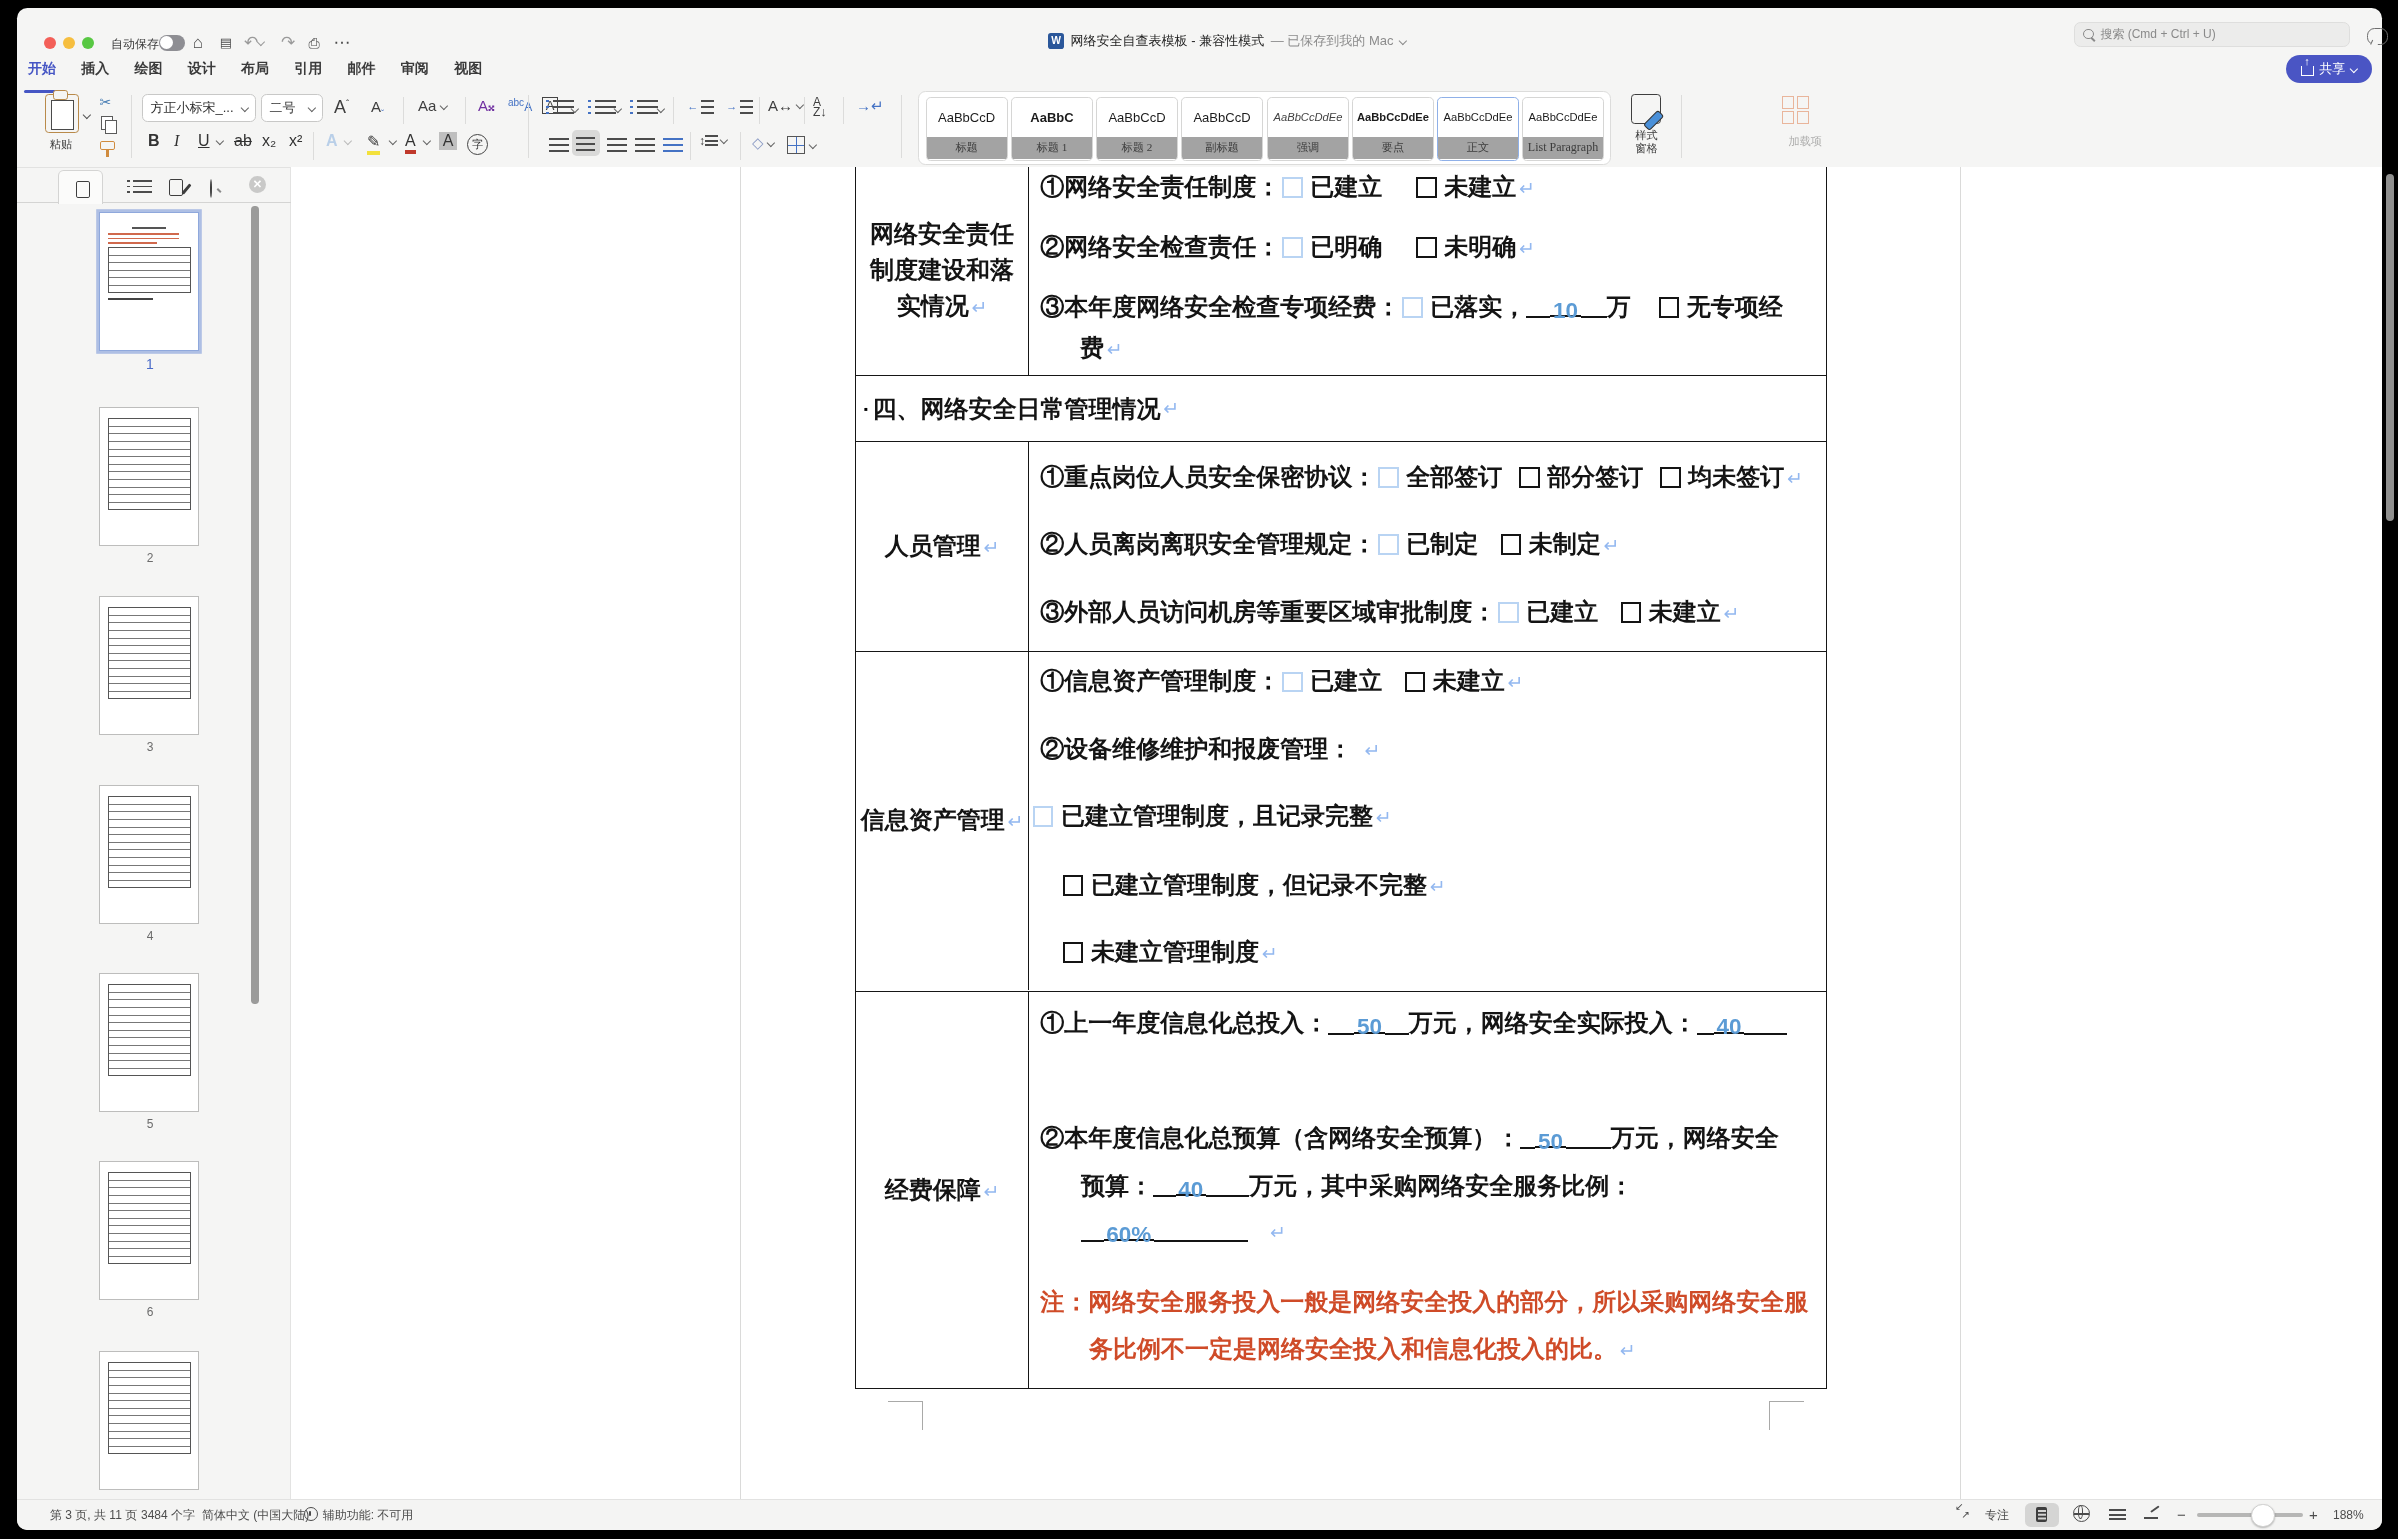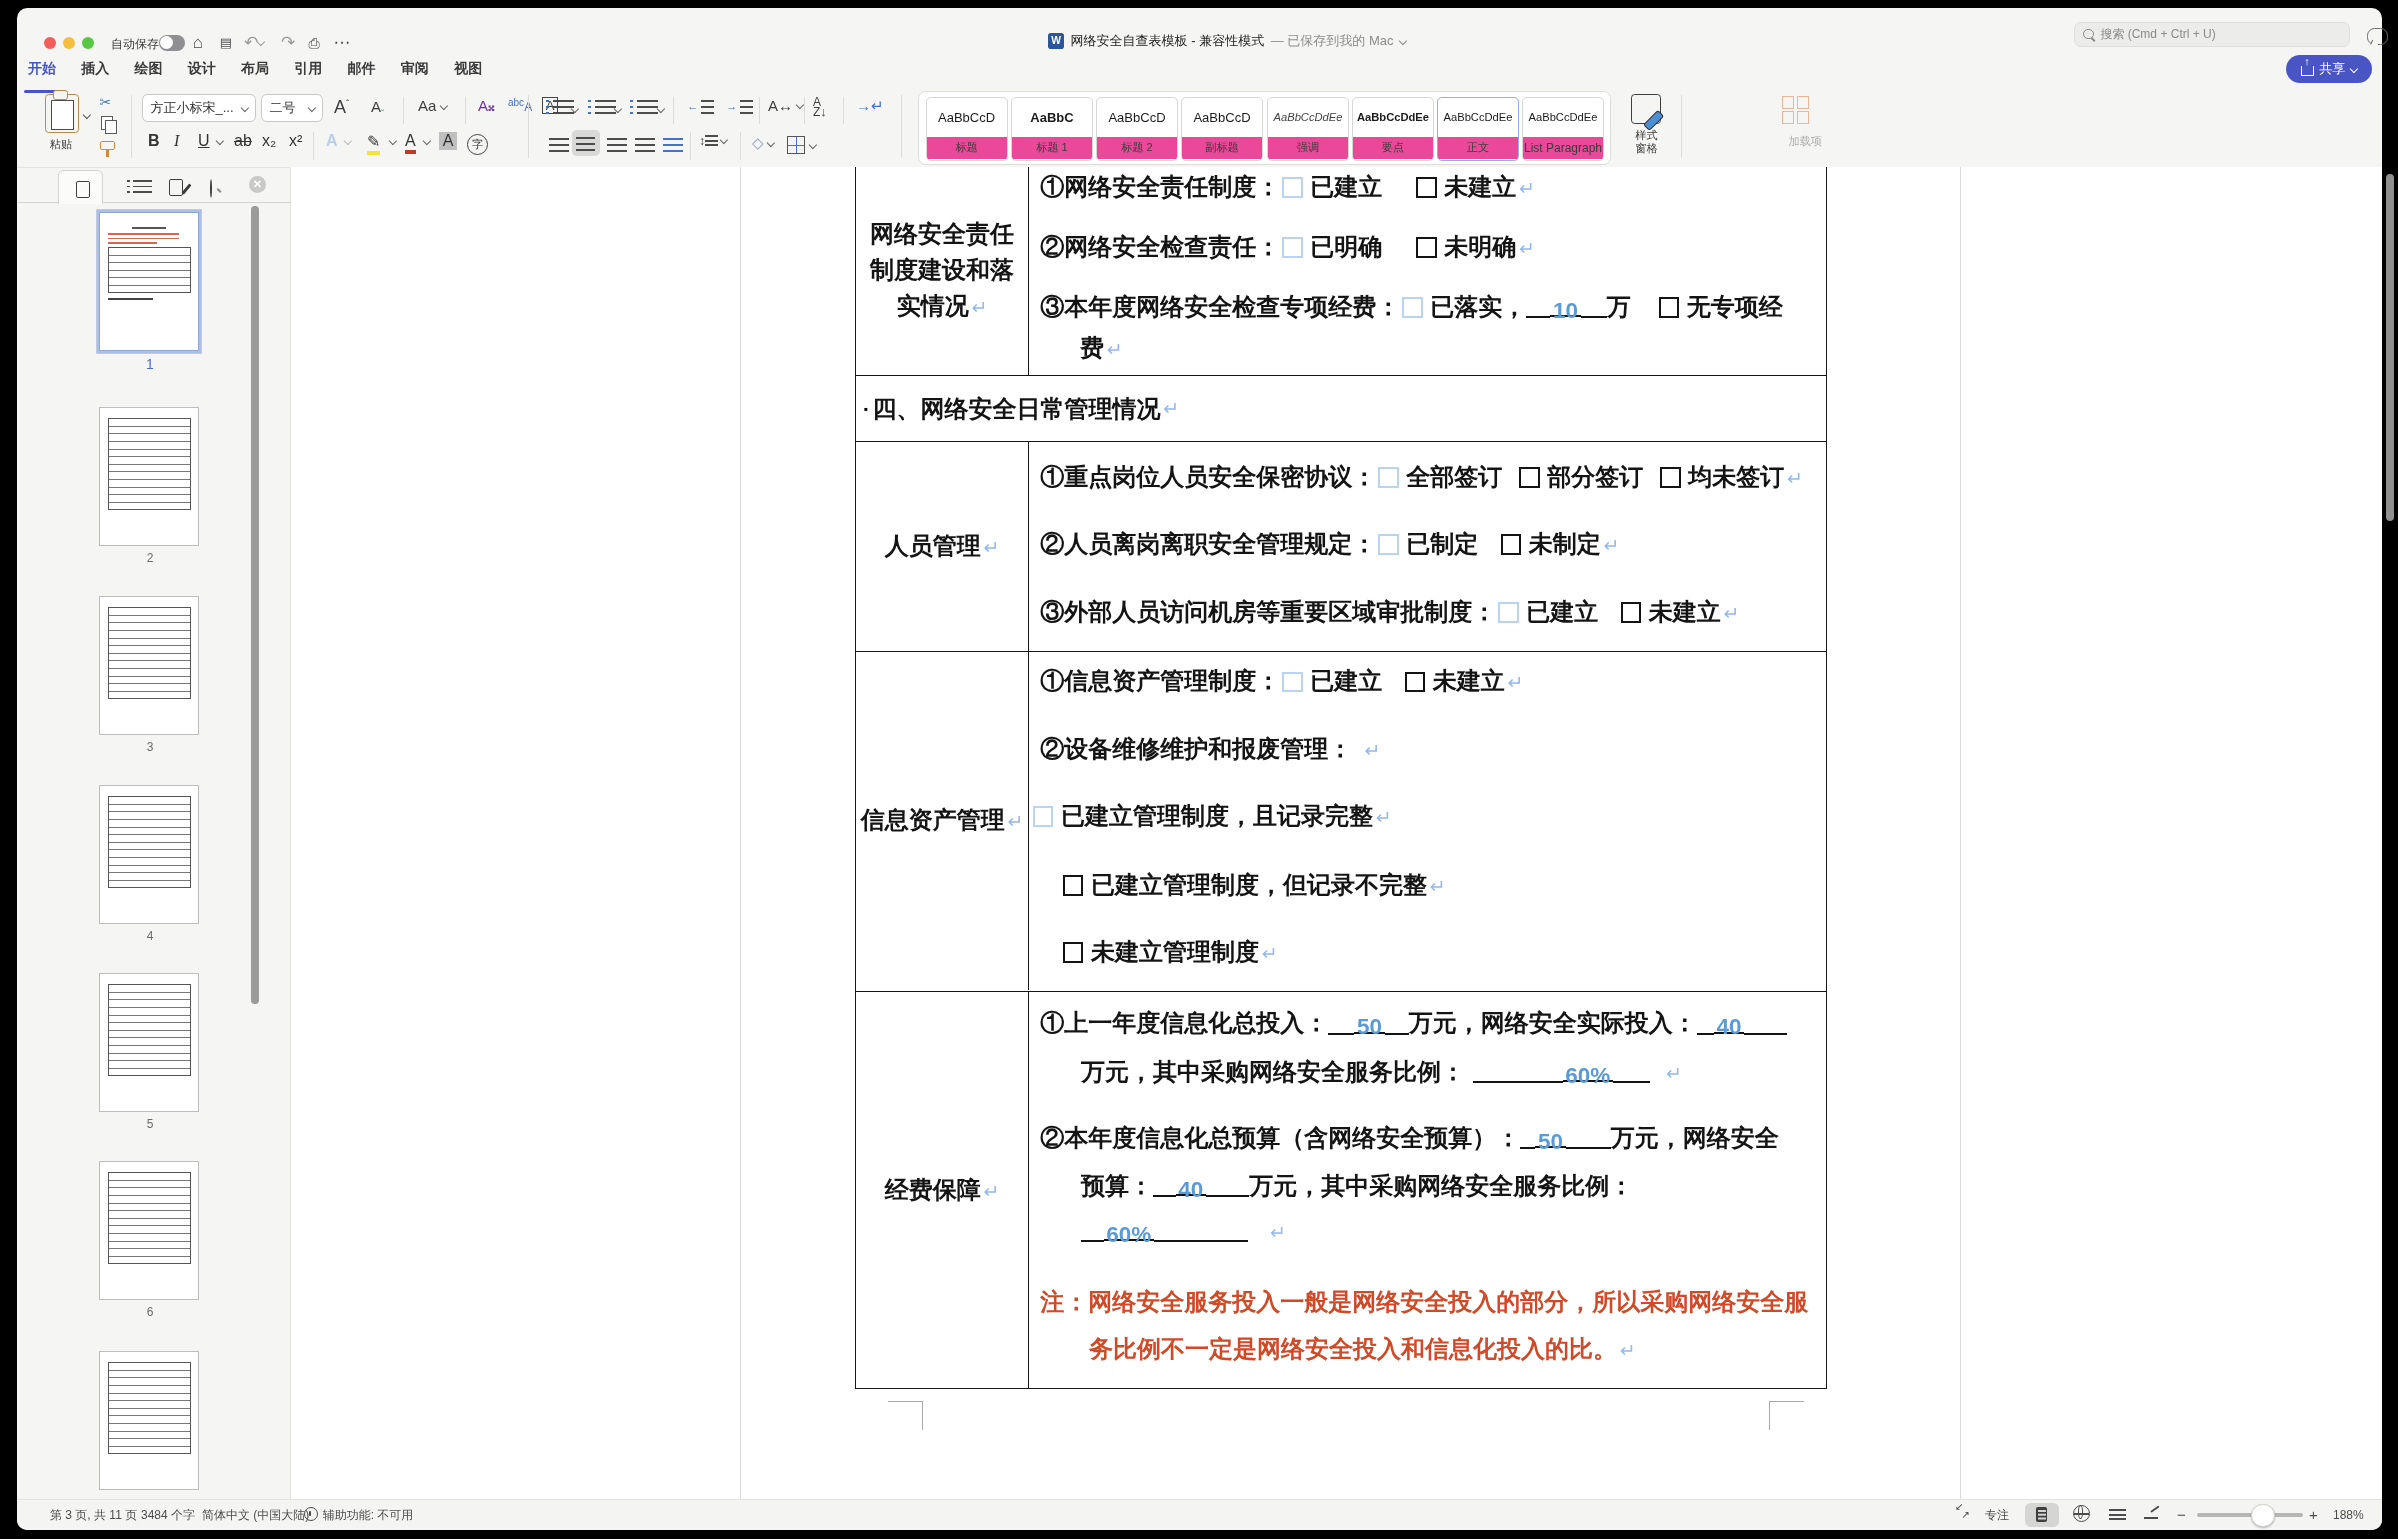--- a/index.html
+++ b/index.html
@@ -64,21 +64,21 @@
   .ind-ic{position:absolute;width:13px;height:14px;background:repeating-linear-gradient(to bottom,#4c4c4c 0 1.9px,transparent 1.9px 5.9px);}
   .ind-ic::before{content:"←";position:absolute;left:-14px;top:0px;font-size:11.2px;color:#4472c4;}
   .ind-ic.r::before{content:"→";}
   .ic-grid{position:absolute;width:16px;height:16px;border:1.4px solid #555;}
   .ic-grid::before{content:"";position:absolute;left:50%;top:0;bottom:0;width:1.4px;background:#4472c4;}
   .ic-grid::after{content:"";position:absolute;top:50%;left:0;right:0;height:1.4px;background:#4472c4;}
   
   #gallery{left:901px;top:1.9px;width:691px;height:72px;background:#fff;border:0.9px solid #dcdcdb;border-radius:7.5px;}
   .scard{position:absolute;top:4.7px;width:80px;height:62px;border:0.9px solid #d6d6d5;border-radius:4.7px;background:#fff;overflow:hidden;}
   .scard .prev{height:39px;display:flex;align-items:center;justify-content:center;font-size:13px;color:#1c1c1c;white-space:nowrap;}
-  .scard .lb{height:22.5px;background:#ec4899;font-size:11.2px;color:#3c3c3c;display:flex;align-items:center;justify-content:center;white-space:nowrap;}
+  .scard .lb{height:22.5px;background:#a3a3a3;font-size:11.2px;color:#3c3c3c;display:flex;align-items:center;justify-content:center;white-space:nowrap;font-family:Liberation Serif, serif;}
   .scard.sel{border:1.9px solid #8fb0e8;}
   .prev.b{font-weight:700;}.prev.i{font-style:italic;color:#444;}
   #stylepane{left:1604px;top:2.8px;width:51px;height:71px;text-align:center;}
   .ic-pane{left:10.3px;top:1.9px;width:28px;height:28px;border:1.7px solid #3e3e3e;border-radius:3.7px;}
   .ic-pane::after{content:"";position:absolute;right:-3.7px;bottom:-1.9px;width:19px;height:6.6px;background:#4a90d9;border:1.4px solid #333;border-radius:2.8px;transform:rotate(-45deg);}
   #stylepane .lb{position:absolute;top:37px;width:100%;font-size:11.2px;color:#3c3c3c;line-height:13px;}
   #addins{left:1753px;top:5.6px;width:52px;height:66px;text-align:right;opacity:.85;}
   .ic-addin{left:12px;top:1.9px;width:27px;height:27px;}
   .ic-addin i{position:absolute;width:10.3px;height:10.3px;border:1.9px solid #e8ab8c;}
   #addins .lb{position:absolute;top:39px;width:100%;font-size:11.2px;color:#a2a2a1;}
@@ -503,21 +503,20 @@
         <div class="dline" style="top: 213px; left: 32px;"><span class="cb "></span><span>已建立管理制度，但记录不完整</span><span class="ret">↵</span></div>
         <div class="dline" style="top: 280px; left: 32px;"><span class="cb "></span><span>未建立管理制度</span><span class="ret">↵</span></div>
       </div>
     </div>
     <div class="drow" style="top: 824px; height: 398px;">
       <div class="dlabel">
         <span>经费保障<span class="ret">↵</span></span>
       </div>
       <div class="dcontent">
         <div class="dline" style="top: 11.2px; left: 11.2px;"><span>①上一年度信息化总投入：</span><span class="fl"><i style="width: 26px;"></i><b>50</b><i style="width: 24px;"></i></span><span>万元，网络安全实际投入：</span><span class="fl"><i style="width: 17px;"></i><b>40</b><i style="width: 43px;"></i></span></div>
-        <div class="dline" style="top: 60px; left: 52px;"><span>万元，其中采购网络安全服务比例：</span><span style="display: inline-block; width: 7.5px;"></span><span class="fl"><i style="width: 90px;"></i><b>60%</b><i style="width: 37px;"></i></span><span style="display: inline-block; width: 13px;"></span><span class="ret">↵</span></div>
         <div class="dline" style="top: 126px; left: 11.2px;"><span>②本年度信息化总预算（含网络安全预算）：</span><span class="fl"><i style="width: 15px;"></i><b>50</b><i style="width: 45px;"></i></span><span>万元，网络安全</span></div>
         <div class="dline" style="top: 174px; left: 52px;"><span>预算：</span><span class="fl"><i style="width: 22.5px;"></i><b>40</b><i style="width: 43px;"></i></span><span>万元，其中采购网络安全服务比例：</span></div>
         <div class="dline" style="top: 219px; left: 52px;"><span class="fl"><i style="width: 22.5px;"></i><b>60%</b><i style="width: 94px;"></i></span><span style="display: inline-block; width: 19px;"></span><span class="ret">↵</span></div>
         <div class="dline red" style="top: 290px; left: 11.2px;"><span>注：网络安全服务投入一般是网络安全投入的部分，所以采购网络安全服</span></div>
         <div class="dline red" style="top: 337px; left: 60px;"><span>务比例不一定是网络安全投入和信息化投入的比。</span><span class="ret">↵</span></div>
       </div>
     </div>
   </div>
 <span class="corner" style="left:888px;top:1401px;border-right:1.9px solid #a9a9a8;"></span>
 <span class="corner" style="left:1769px;top:1401px;border-left:1.9px solid #a9a9a8;"></span>

